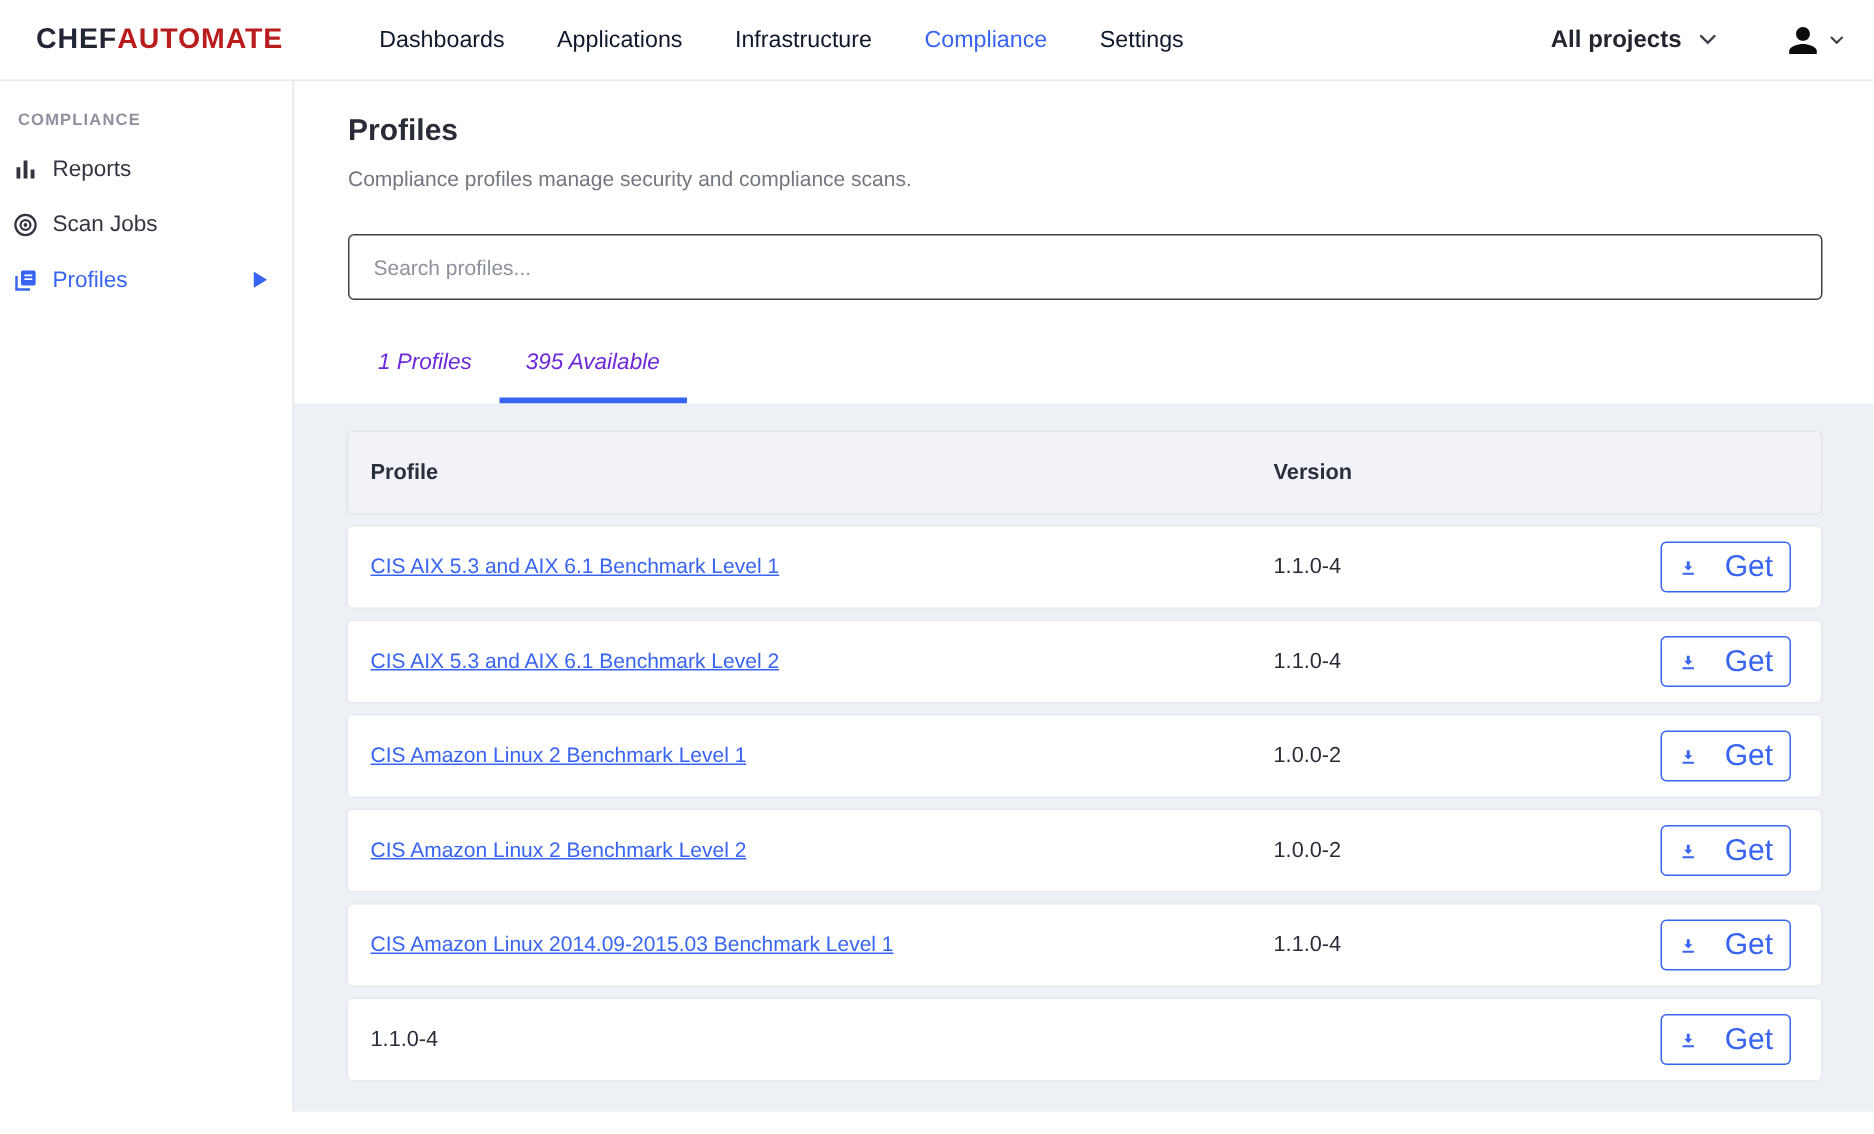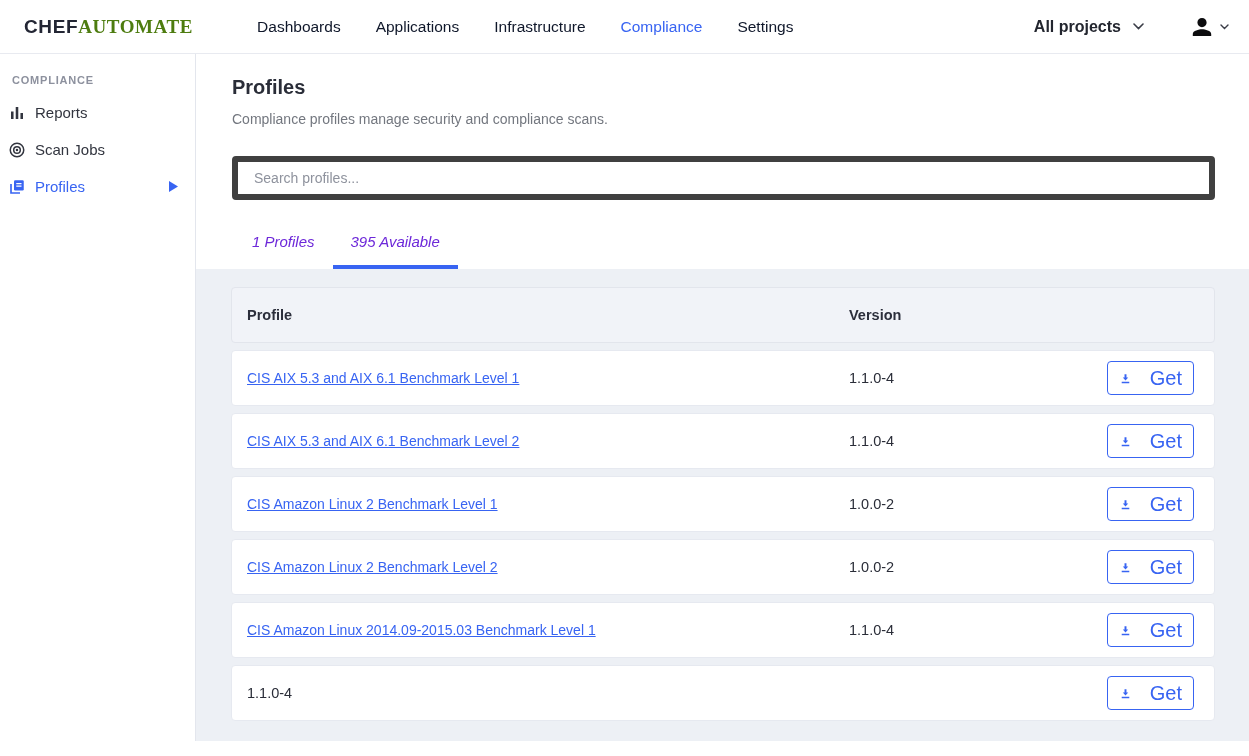--- a/index.html
+++ b/index.html
@@ -5,21 +5,21 @@
   * { margin:0; padding:0; box-sizing:border-box; }
   html,body { width:1249px; height:756px; overflow:hidden;
     font-family:"Liberation Sans", sans-serif; background:#fff; color:#2b2e3b; }
 
   
   .topnav { height:54px; background:#fff; border-bottom:1px solid #e8eaf0;
     display:flex; align-items:center; }
   .logo { margin-left:24px; font-size:19px; font-weight:800; letter-spacing:.6px;
     white-space:nowrap; display:flex; }
   .logo .chef { color:#232634; }
-  .logo .automate { color:#4d7c0f; font-weight:700;font-family:Liberation Serif, serif; }
+  .logo .automate { color:#b91c1c; font-weight:700; }
   .nav-links { display:flex; gap:35px; margin-left:64px; }
   .nav-link { font-size:15.5px; color:#0f172a; text-decoration:none; cursor:pointer; }
   .nav-link.active { color:#3864f2; }
   .nav-right { margin-left:auto; margin-right:20px; display:flex; align-items:center; }
   .projects { display:flex; align-items:center; gap:12px; cursor:pointer; }
   .projects-label { font-size:16px; font-weight:600; color:#23262f; }
   .chev { color:#3a3d47; display:flex; align-items:center; }
   .user-menu { display:flex; align-items:center; gap:6px; margin-left:46px; cursor:pointer; }
   .avatar { color:#0c0c0e; display:flex; align-items:center; }
 
@@ -33,21 +33,21 @@
     font-size:15px; color:#32353f; cursor:pointer;text-align:center; }
   .side-item .s-icon { width:18px; height:18px; margin-right:9px; display:flex;
     align-items:center; justify-content:center; color:#32353f; }
   .side-item.active, .side-item.active .s-icon { color:#3864f2; }
   .side-arrow { margin-left:auto; margin-right:17px; display:flex; }
 
   .main { flex:1; display:flex; flex-direction:column; background:#fff; min-width:0; }
   .main-top { padding:22px 34px 0 36px; }
   .page-title { font-size:20px; font-weight:700; color:#2a2d38; }
   .page-sub { font-size:14px; color:#73777f; margin-top:12px; }
-  .search-box { margin-top:29px; height:44px; width:100%; border:6px solid #404040;
+  .search-box { margin-top:29px; height:44px; width:100%; border:1px solid #404040;
     border-radius:4px; padding:0 16px; font-size:14px; color:#2b2e3b;
     font-family:"Liberation Sans", sans-serif; outline:none; background:#fff; }
   .search-box::placeholder { color:#8e929d; }
   .tabs { display:flex; margin-top:17px; padding-left:2px; }
   .tab { height:52px; display:flex; align-items:center; padding:0 18px; font-size:15px;
     color:#6d28d9; border-bottom:4px solid transparent; cursor:pointer;font-style:italic; }
   .tab.active { border-bottom-color:#3864f2; }
 
   
   .content-gray { flex:1; background:#edf0f5; padding:18px 34px 0 35px; overflow:hidden; }

